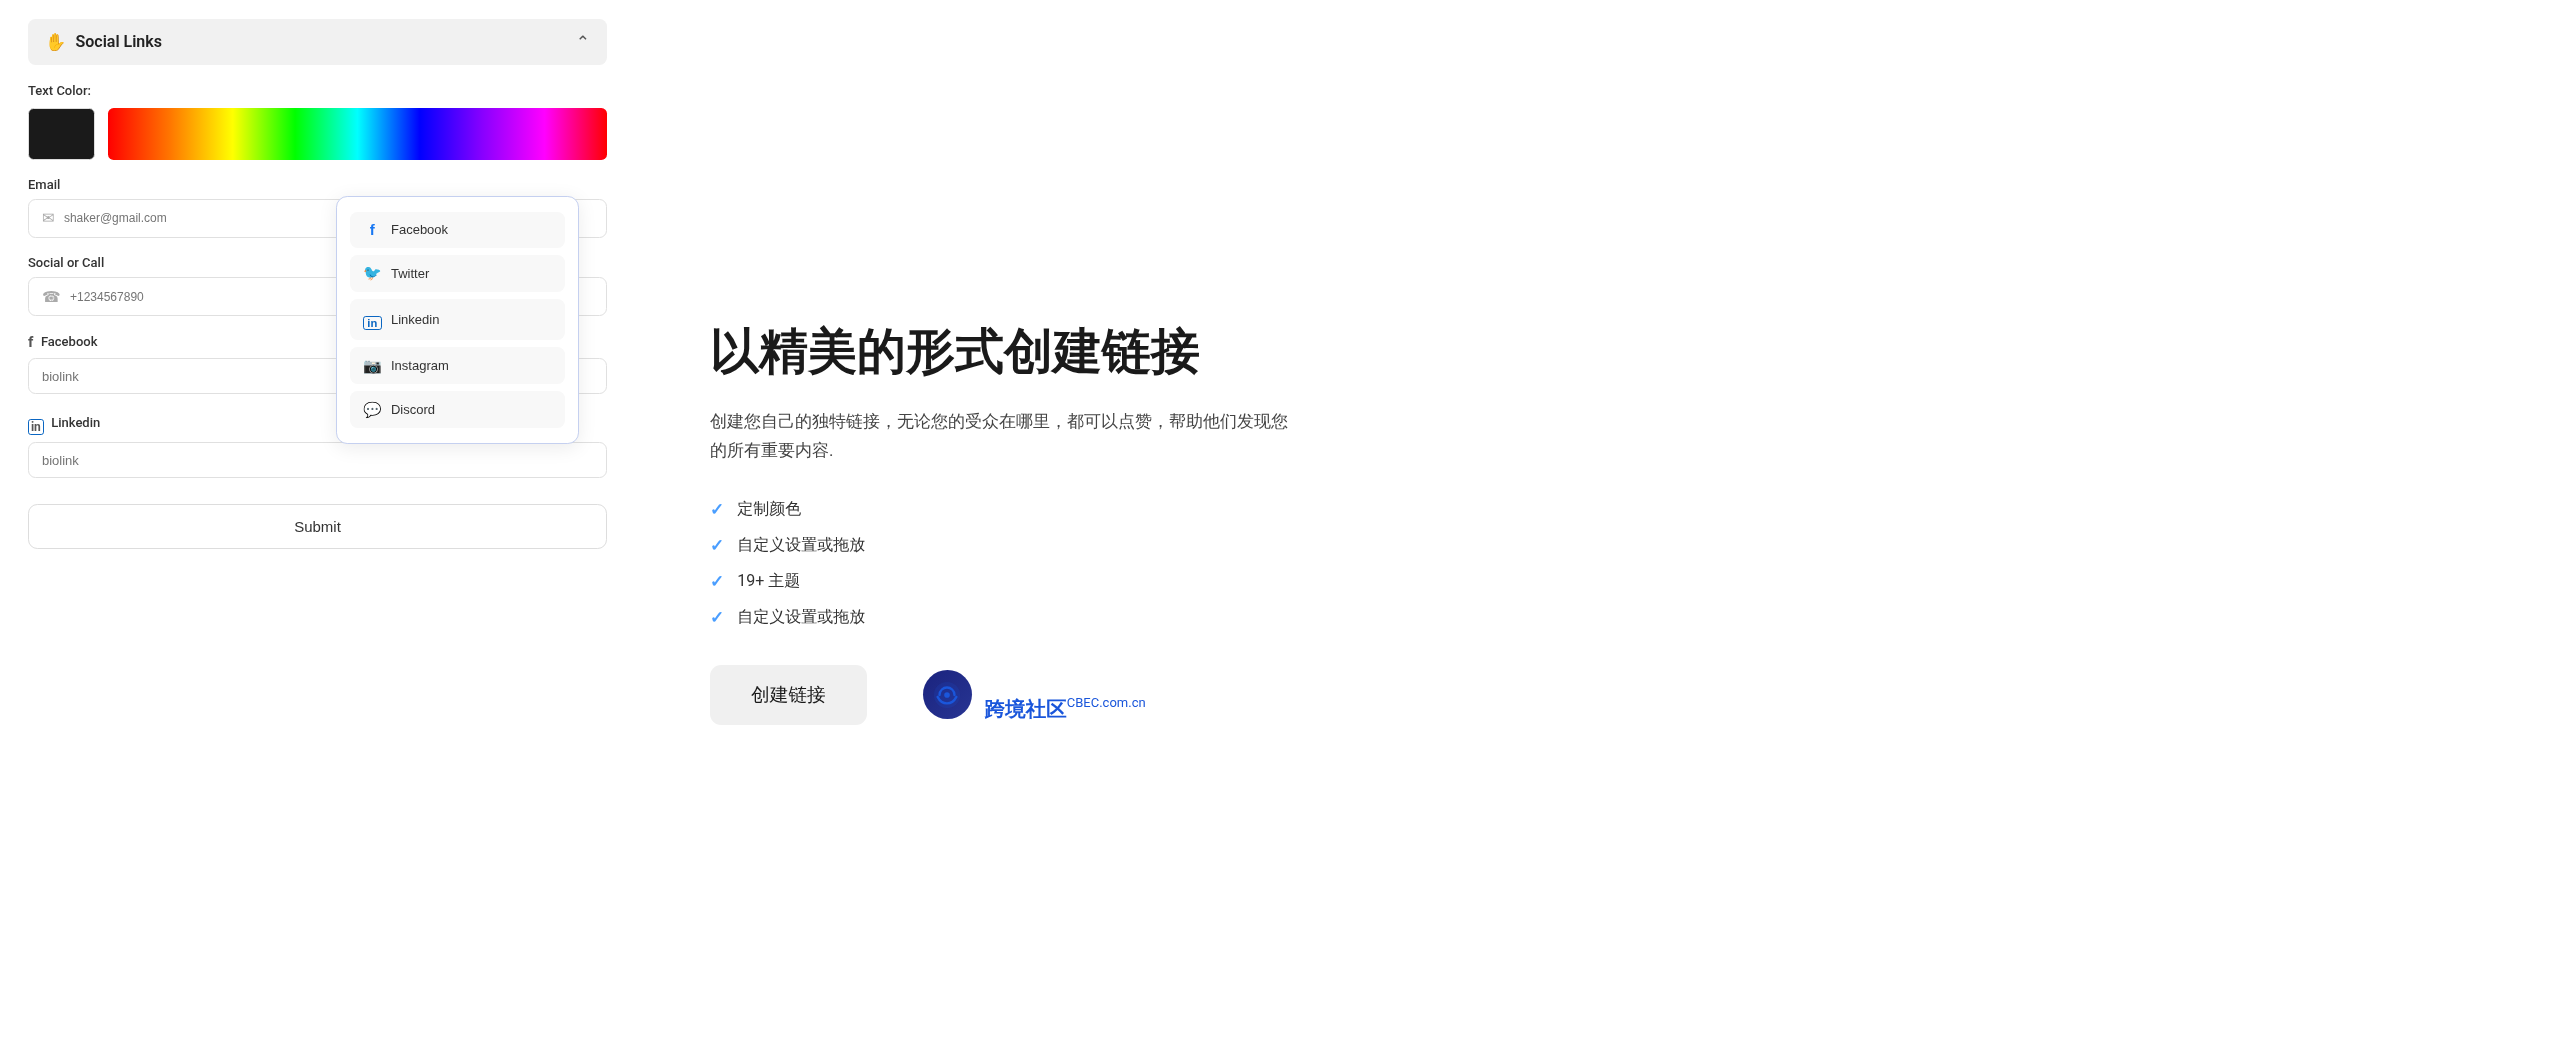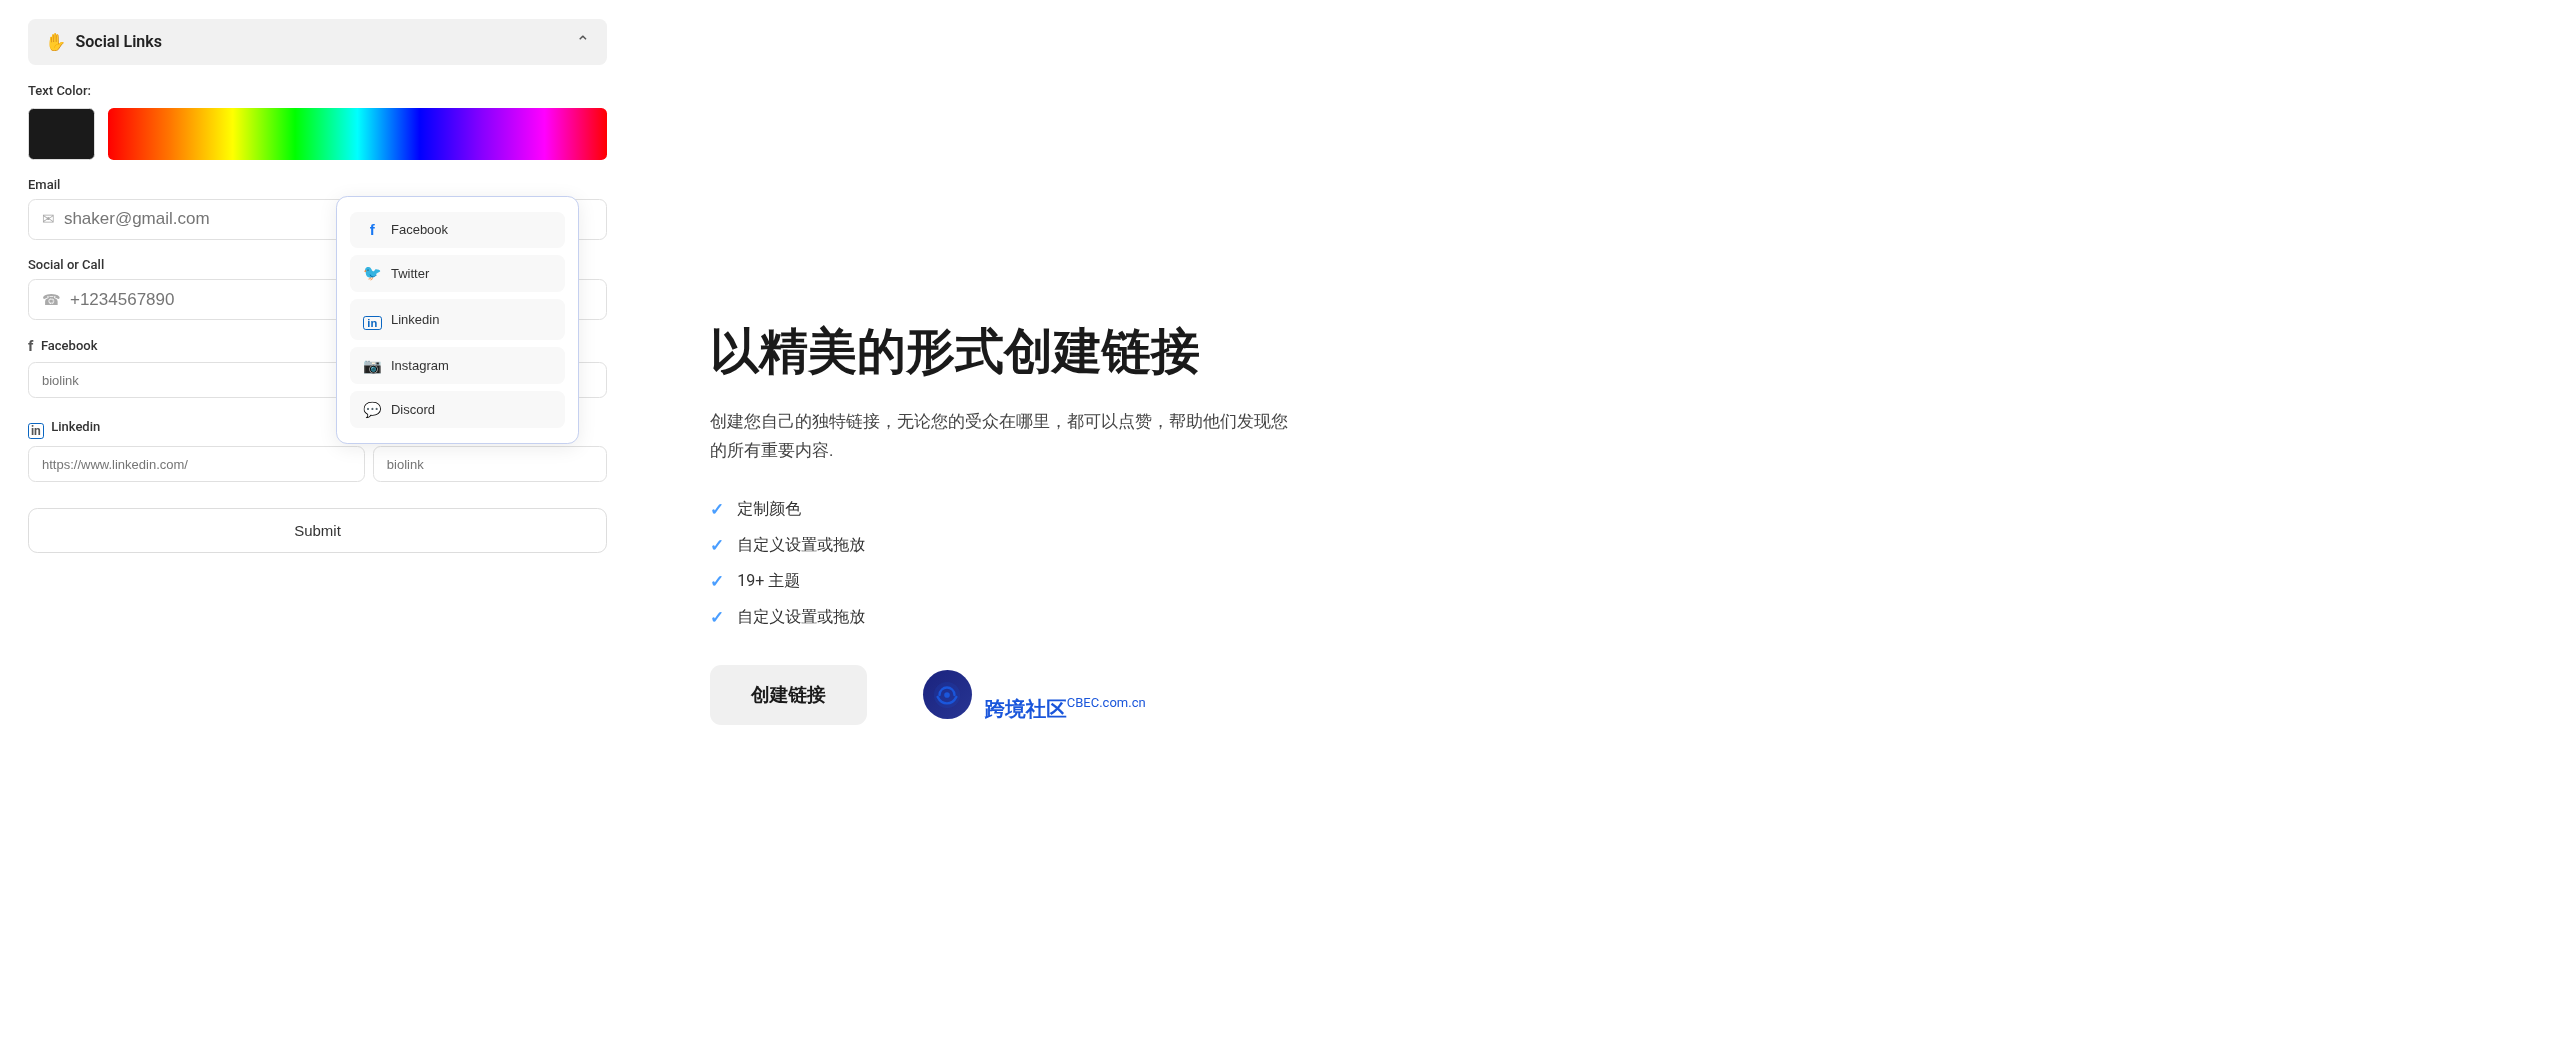--- a/index.html
+++ b/index.html
@@ -129,21 +129,21 @@
     .input-with-icon .input-icon {
       color: #aaa;
       font-size: 15px;
       flex-shrink: 0;
     }
 
     .input-with-icon input {
       border: none;
       outline: none;
       flex: 1;
-      font-size: 17px;
+      font-size: 12px;
       color: #000000;
       background: transparent;
     }
 
     .dual-input-row {
       display: flex;
       gap: 7.5px;
     }
 
     .dual-input-row input {
@@ -298,21 +298,21 @@
       color: #1a56db;
     }
 
     .cta-button {
       display: inline-block;
       padding: 17px 41px;
       background: #f0f0f0;
       border: none;
       border-radius: 11.2px;
       font-size: 18.7px;
-      font-weight: 700;
+      font-weight: 400;
       color: #1a1a1a;
       cursor: pointer;
       width: fit-content;
     }
 
     .right-inner {
       position: relative;
     }
   </style>
 </head>
@@ -369,21 +369,20 @@
       </div>
     </div>
 
     
     <div class="form-section">
       <div class="field-label">
         <span class="icon li-color" style="font-weight:bold; font-size:12px; border:1.4px solid #0a66c2; border-radius:2.8px; padding:0 1.9px;">in</span>
         <span>Linkedin</span>
       </div>
       <div class="dual-input-row">
-        <input type="text" placeholder="https://www.linkedin.com/" style="">
         <input type="text" placeholder="biolink" style="">
       </div>
     </div>
 
     
     <button class="submit-btn">Submit</button>
 
     
     <div class="dropdown-overlay">
 

